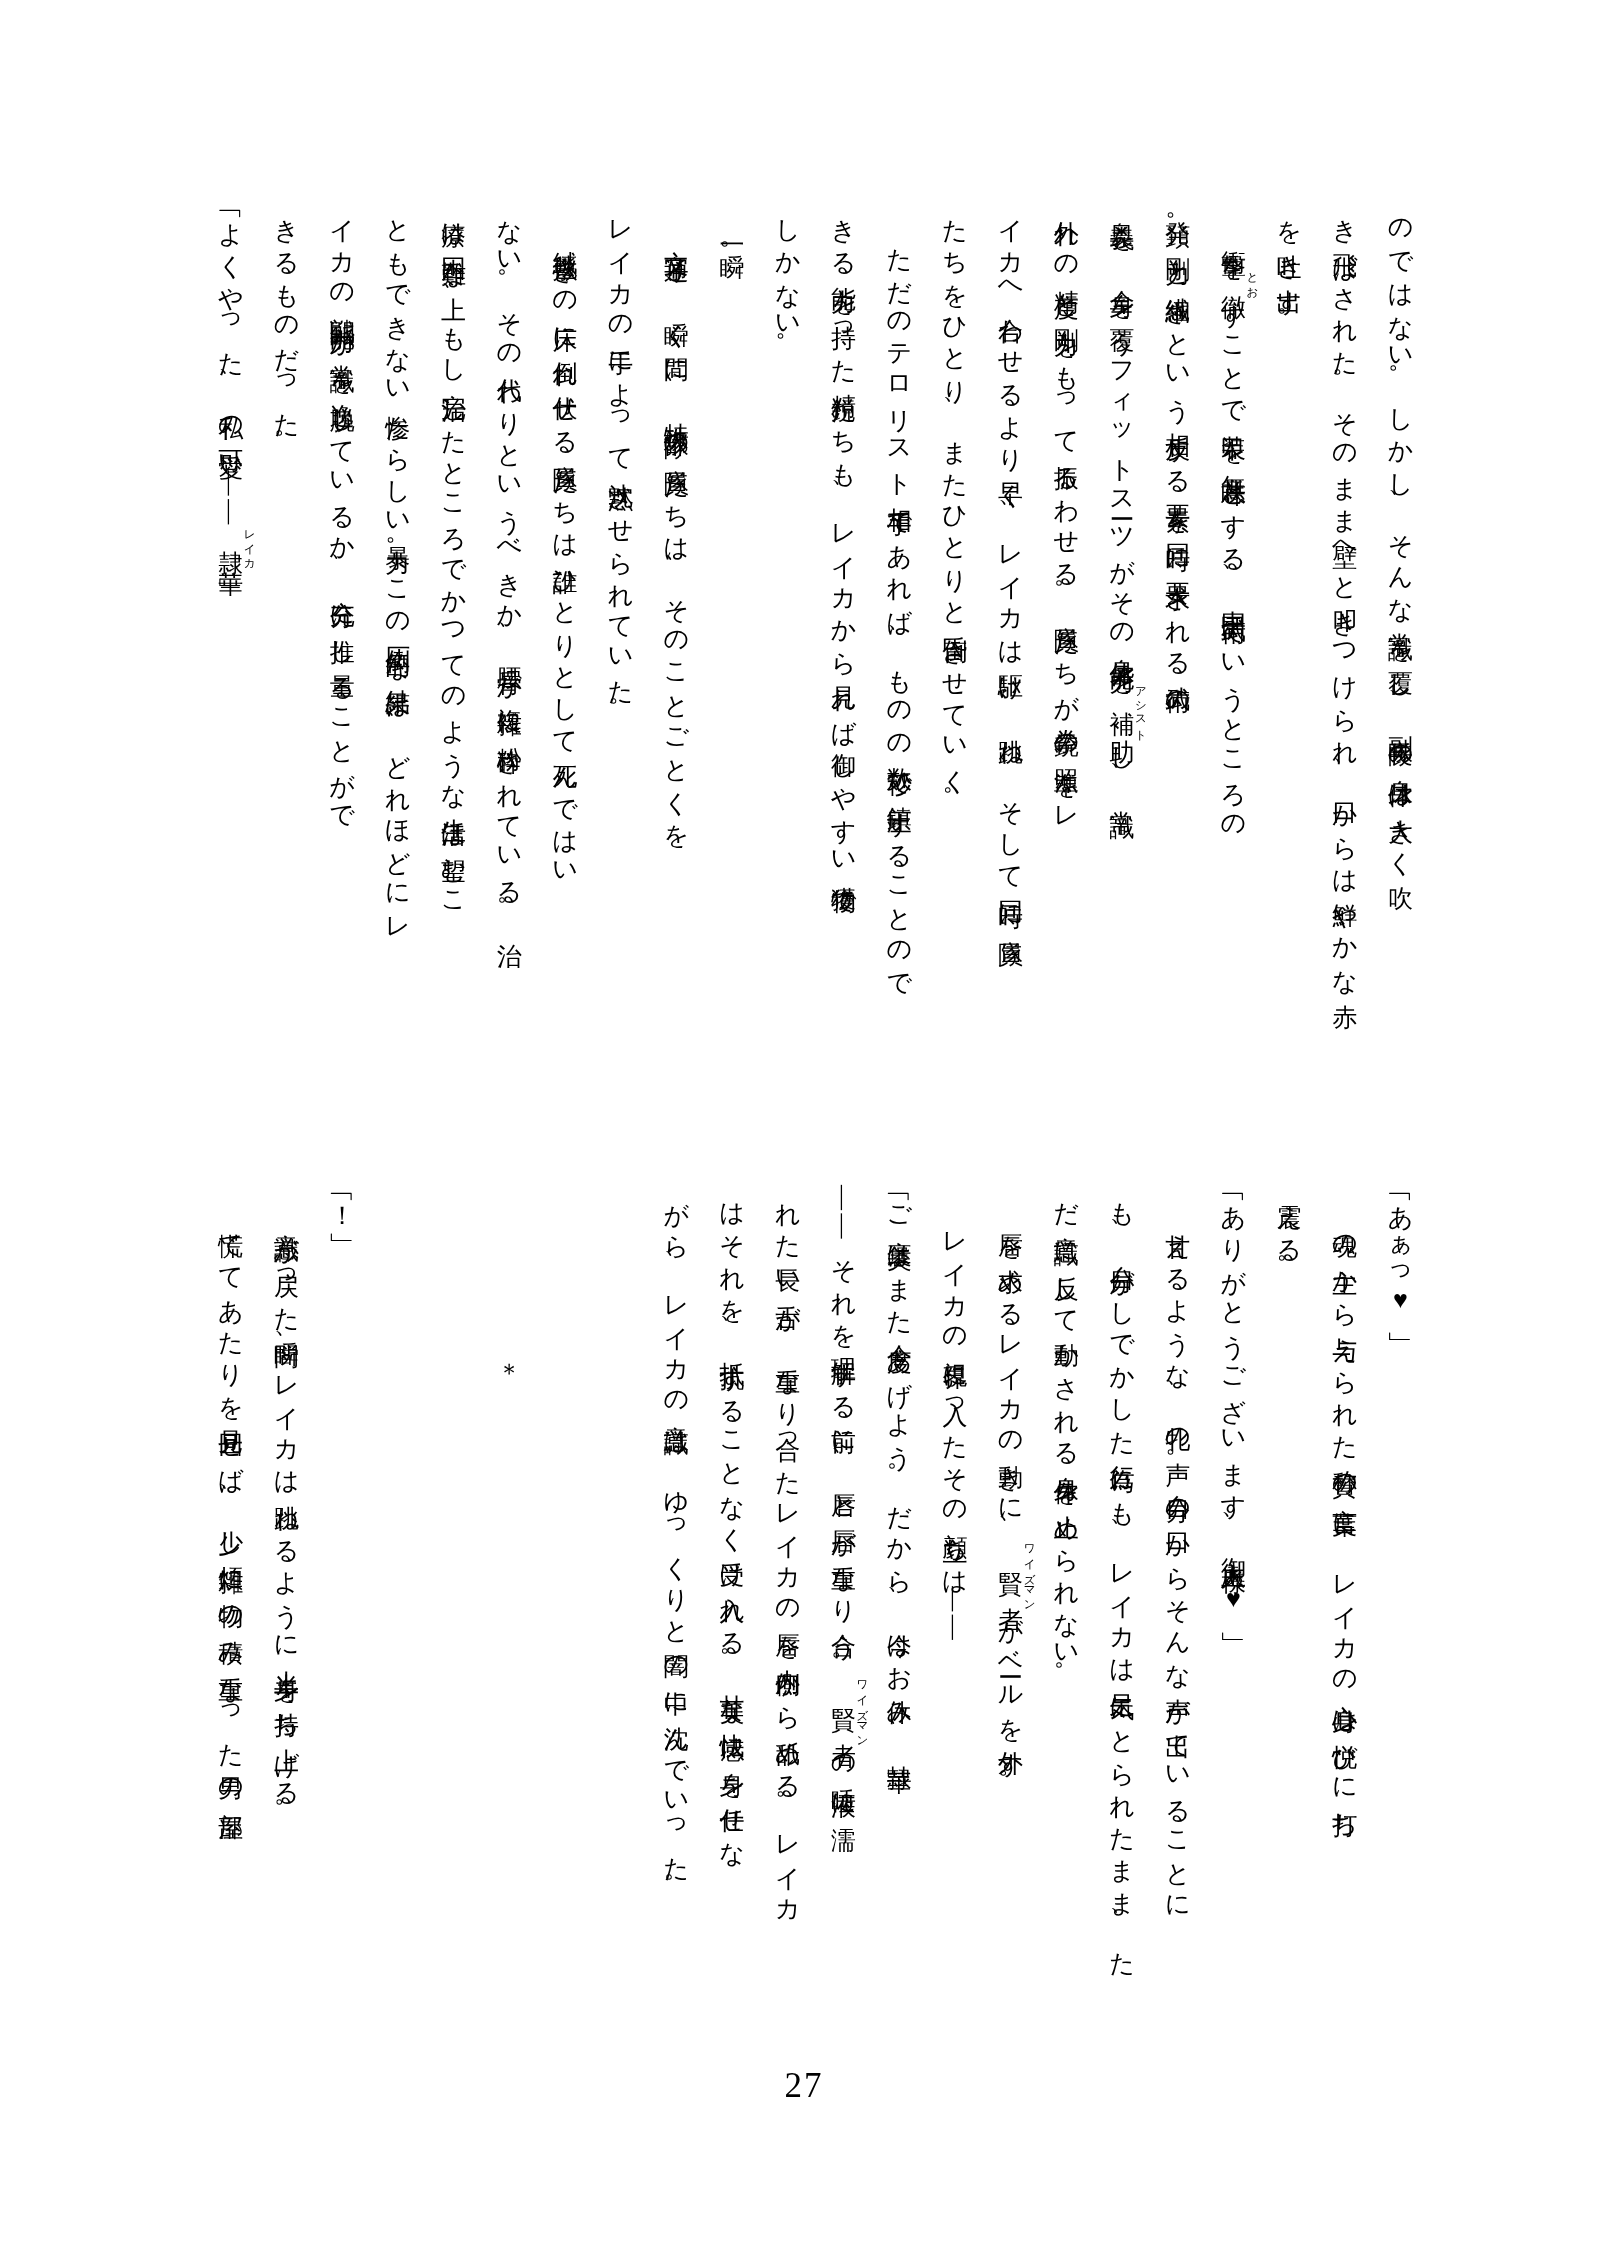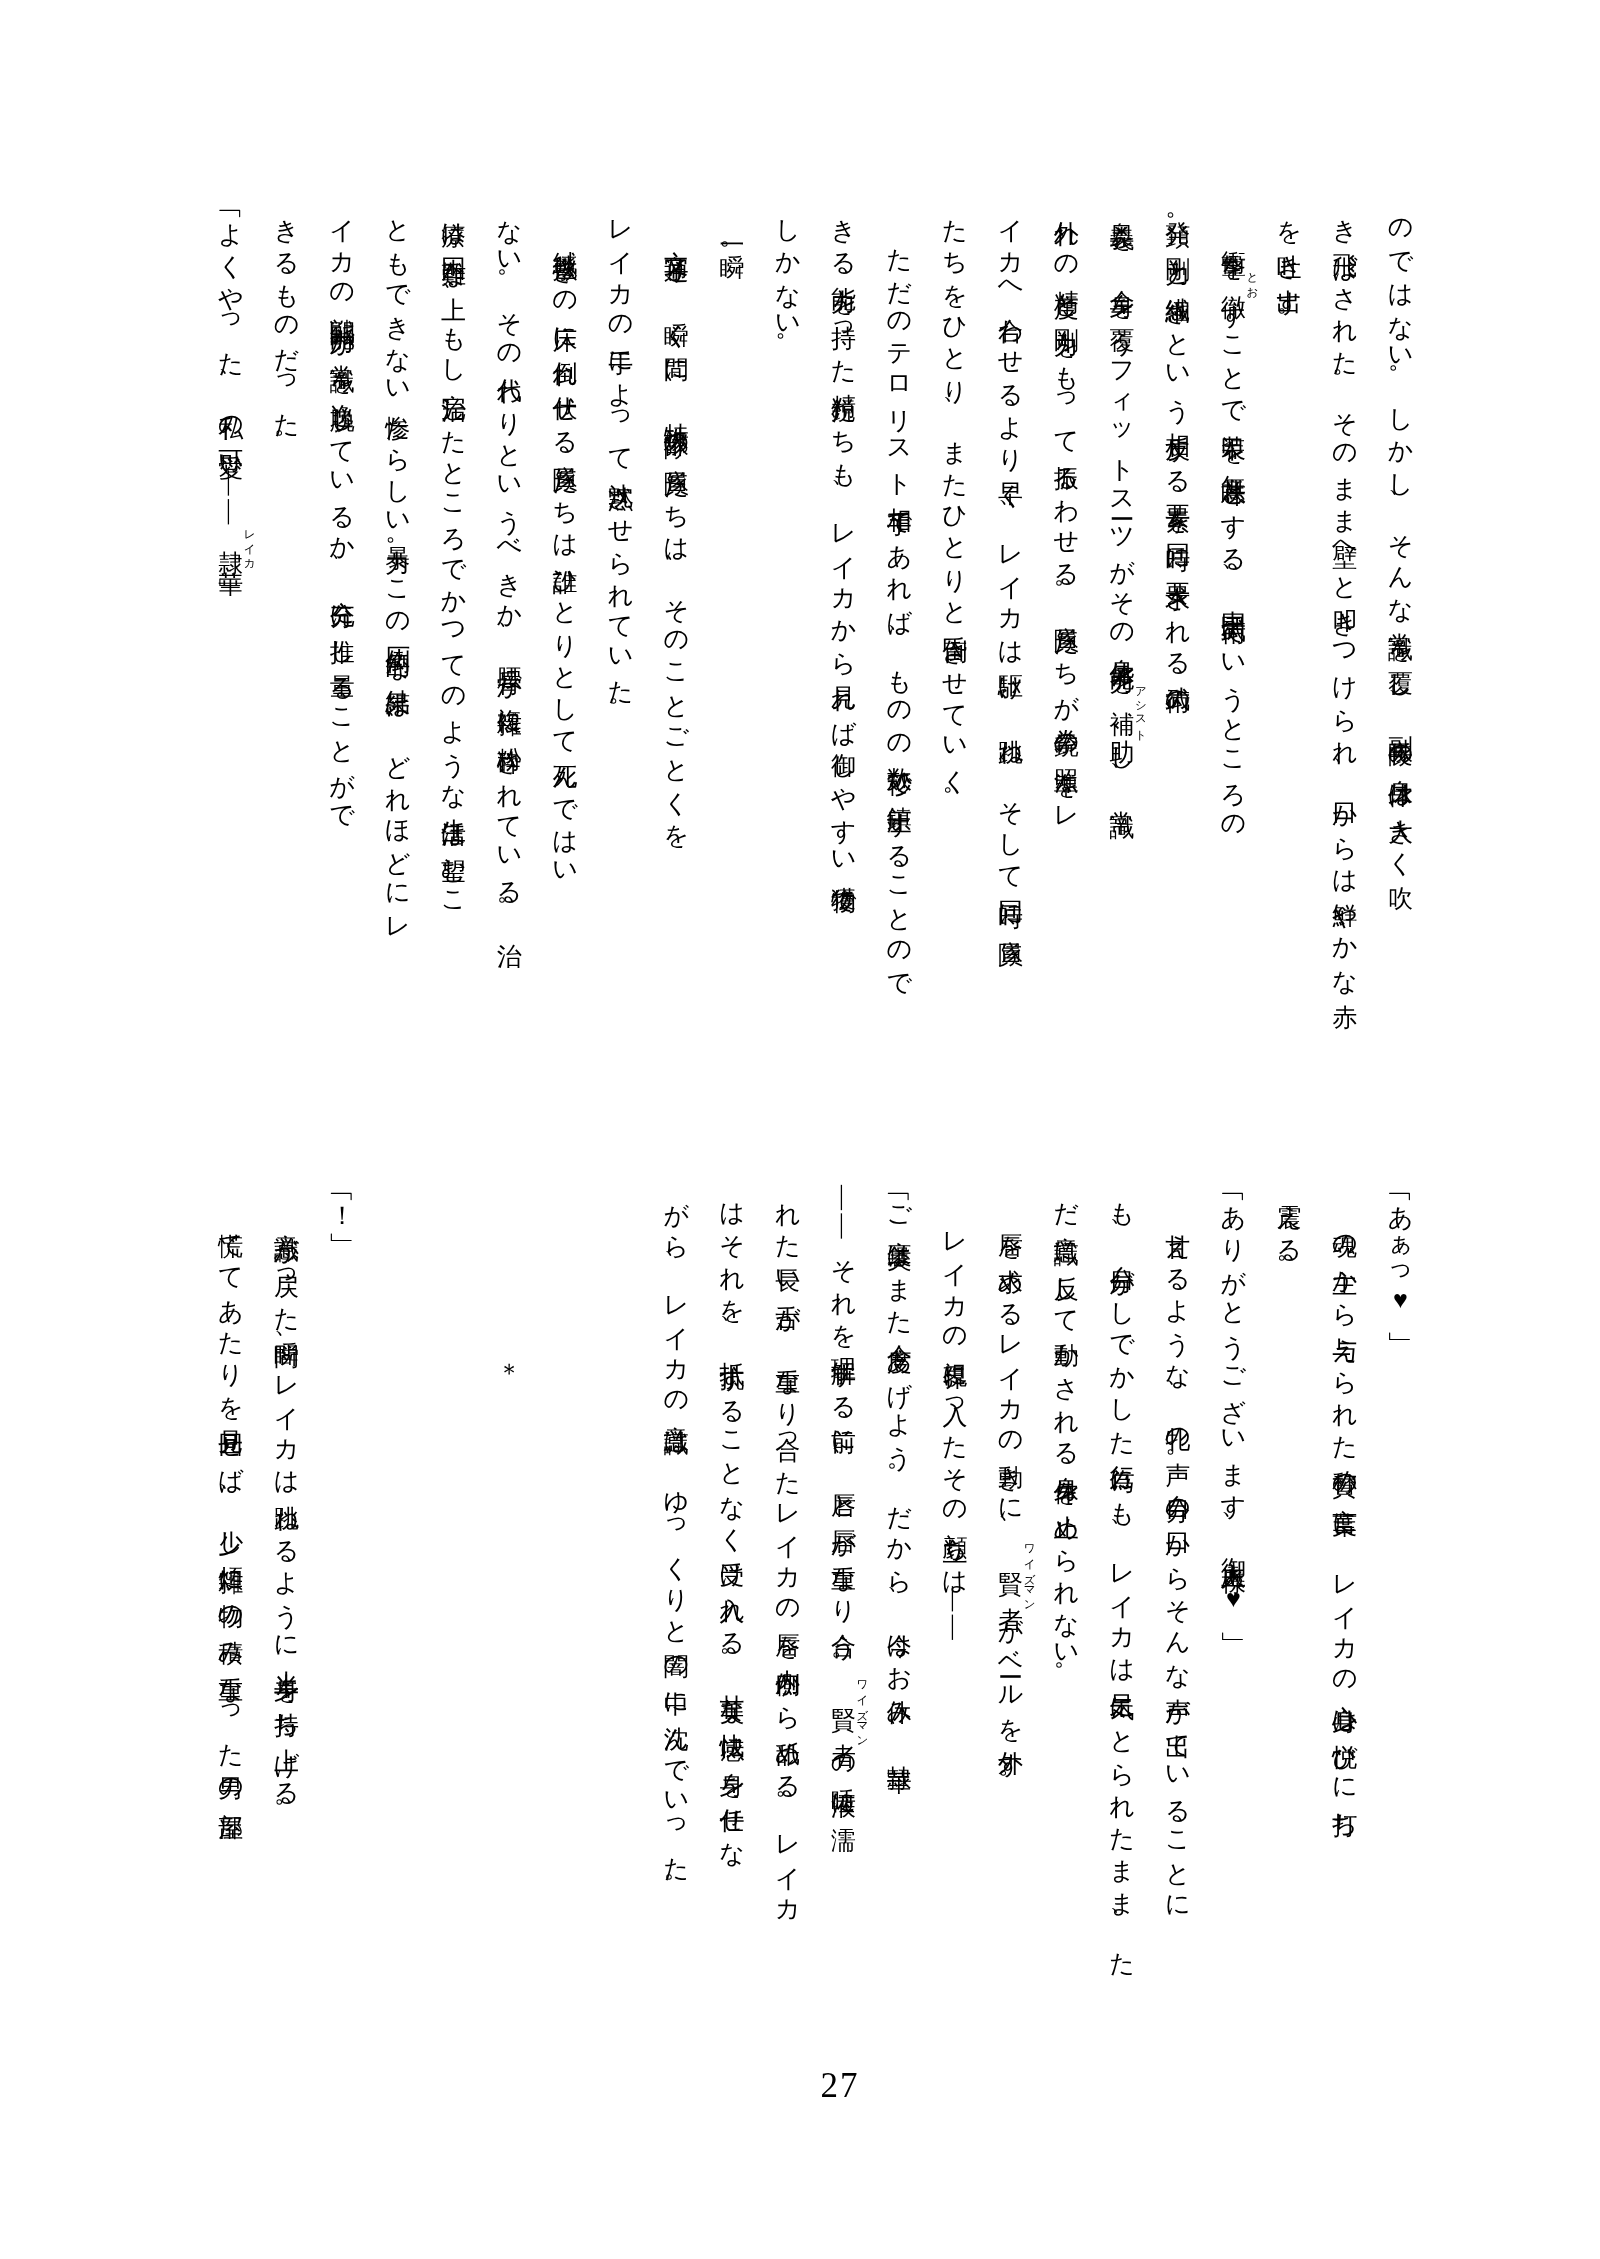--- a/index.html
+++ b/index.html
@@ -44,21 +44,21 @@
     ruby-position: over;
   }
   rt {
     font-size: 11.5px;
     letter-spacing: 1px;
     font-family: "Liberation Serif", "DejaVu Serif", serif;
   }
   .page-number {
     position: absolute;
     top: 2066px;
-    left: 780px;
+    left: 744px;
     width: 120px;
     text-align: center;
     font-size: 35px;
     letter-spacing: 2px;
     font-family: "Liberation Serif", "DejaVu Serif", serif;
     color: #000000;
   }
 </style>
 </head>
 <body>

